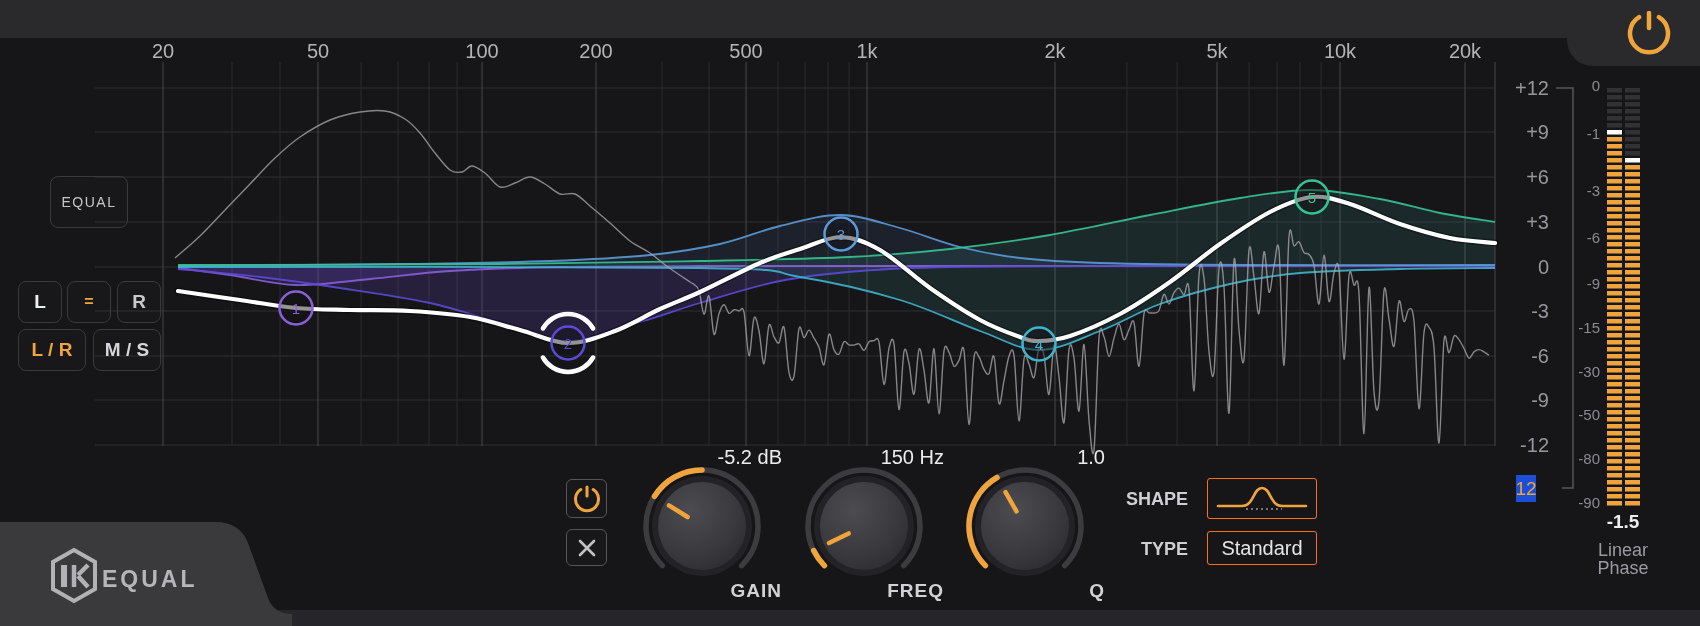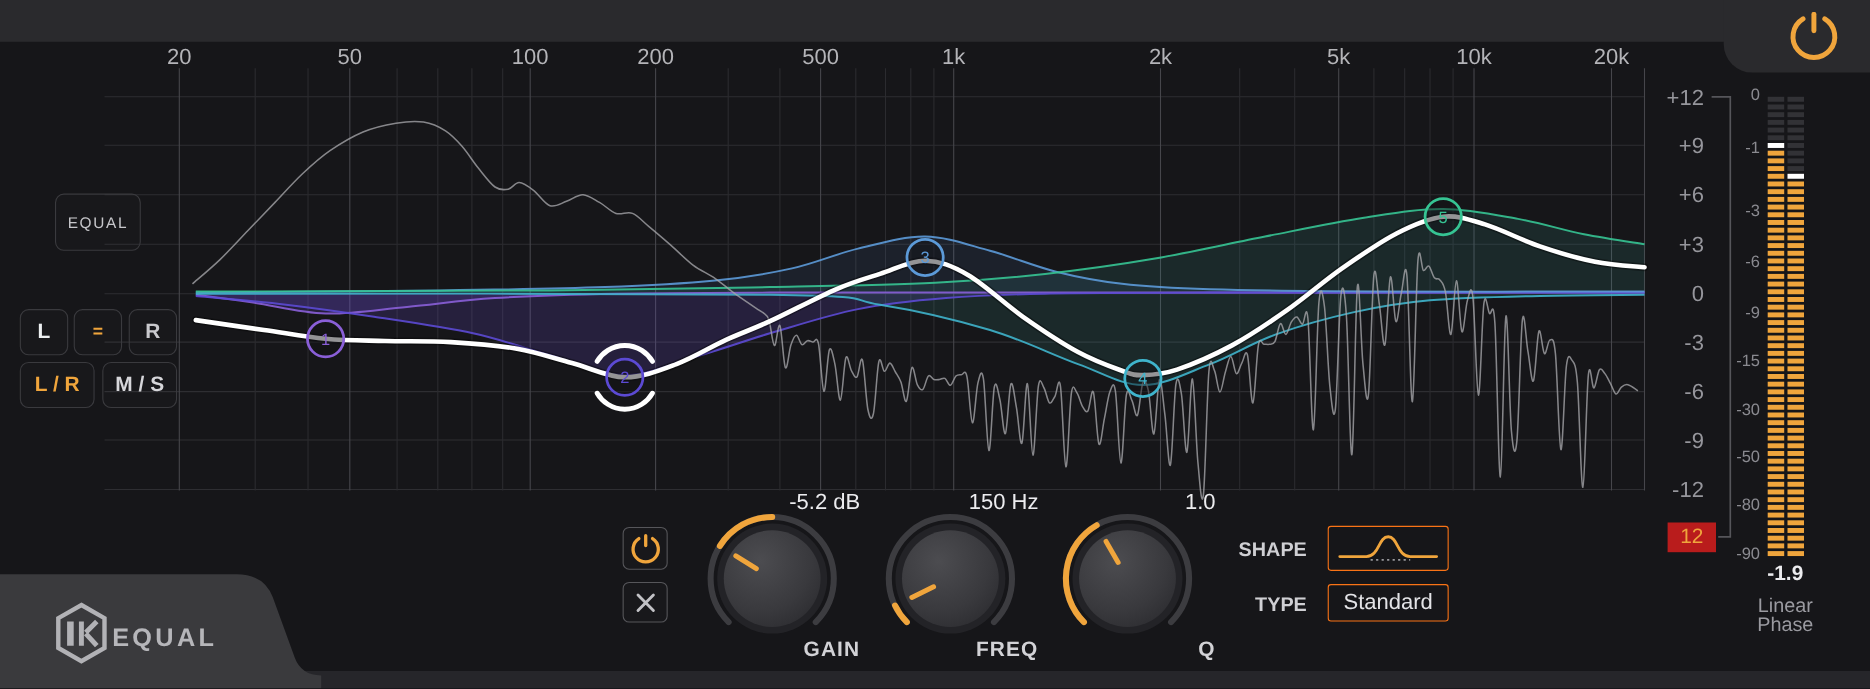--- a/index.html
+++ b/index.html
@@ -19,21 +19,21 @@
   .reset{left:50px;top:176px;width:78px;height:52px;font-size:14px;letter-spacing:1.5px;color:#c6c6ca;}
   .orange{color:#f0a53c !important;}
   .chan{font-size:19px;font-weight:bold;}
   
   .kv{z-index:8;text-align:right;font-size:20px;font-weight:normal;color:#ececef;width:160px;}
   .kn{z-index:8;text-align:right;font-size:19px;font-weight:bold;color:#d2d2d6;width:160px;letter-spacing:1px;}
   .knob{z-index:8;width:130px;height:130px;}
   .selbox{box-sizing:border-box;border:1px solid #f97316;border-radius:3px;z-index:8;
           display:flex;align-items:center;justify-content:center;color:#e4e4e7;font-size:20px;cursor:pointer;}
   .sellab{z-index:8;font-size:18px;font-weight:bold;color:#cfcfd3;text-align:right;width:90px;}
-  .badge{left:1516px;top:475px;width:44px;height:27px;background:#b91c1c;border-radius:0;
+  .badge{left:1516px;top:475px;width:20px;height:27px;background:#1d4ed8;border-radius:0;
          color:#f0a53c;font-size:19px;display:flex;align-items:center;justify-content:center;z-index:8;cursor:pointer;}
   .peak{left:1583px;top:511px;width:80px;text-align:center;font-size:19px;font-weight:bold;color:#ececef;z-index:8;}
   .lp{left:1583px;width:80px;text-align:center;font-size:18px;color:#9a9aa0;z-index:8;}
   .logo-text{left:102px;top:566px;font-size:23px;font-weight:bold;letter-spacing:3px;color:#b6b6ba;z-index:8;}
   svg{display:block;}
   #gfx{position:absolute;left:0;top:0;z-index:2;pointer-events:none;}
   #panelgfx{position:absolute;left:0;top:0;z-index:5;pointer-events:none;}
 </style>
 </head>
 <body>
@@ -372,15 +372,15 @@
 <div class="abs selbox" style="left:1207px;top:478px;width:110px;height:41px">
   <svg width="104" height="36" viewBox="0 0 104 36">
     <path d="M36,28 L72,28" stroke="#98989c" stroke-width="1.6" stroke-dasharray="2,3" fill="none"></path>
     <path d="M8,25 L32,25 C44,25 43,7 52,7 C61,7 60,25 72,25 L96,25" stroke="#f0a53c" stroke-width="2.6" fill="none" stroke-linecap="round"></path>
   </svg>
 </div>
 <div class="abs sellab" style="left:1098px;top:539px">TYPE</div>
 <div class="abs selbox" style="left:1207px;top:531px;width:110px;height:34px">Standard</div>
 
 <div class="abs badge">12</div>
-<div class="abs peak">-1.9</div>
+<div class="abs peak">-1.5</div>
 <div class="abs lp" style="top:540px">Linear</div>
 <div class="abs lp" style="top:558px">Phase</div>
 
 </body></html>

